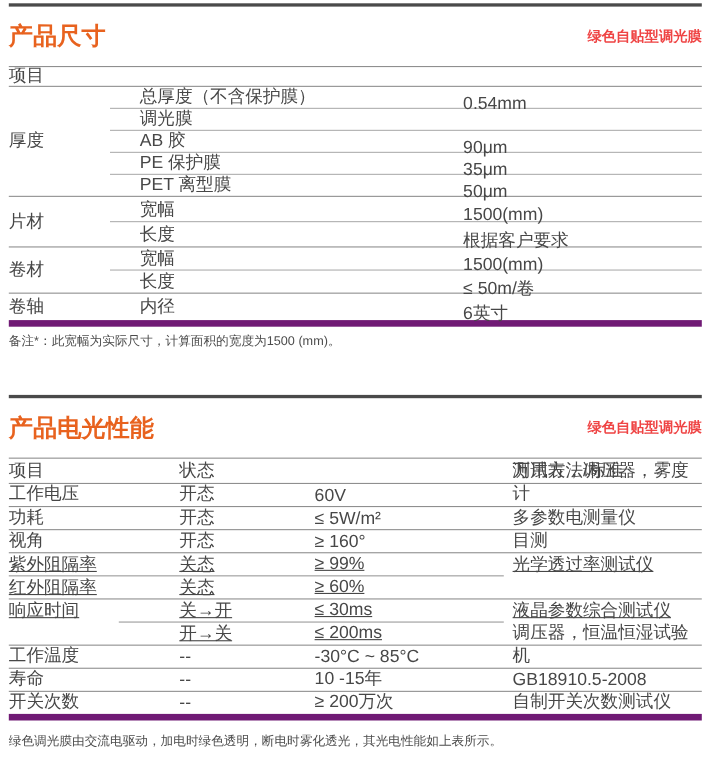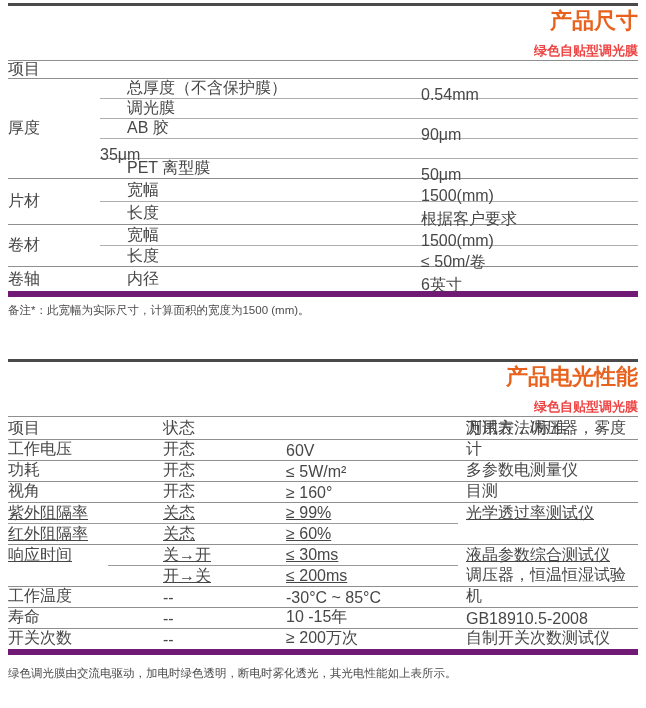--- a/index.html
+++ b/index.html
@@ -3,21 +3,21 @@
 <meta charset="utf-8">
 <style>
   html,body{margin:0;padding:0;}
   body{
     width:646px;height:708px;background:#ffffff;
     font-family:"Liberation Sans","DejaVu Sans",sans-serif;
     color:#474747;-webkit-font-smoothing:antialiased;
   }
   .wrap{padding:3px 8px 0 8px;}
   .topbar{height:3px;background:#4a4a4a;}
-  .sec-head{display:flex;justify-content:space-between;align-items:flex-end;height:54px;flex-direction:column;}
+  .sec-head{display:flex;justify-content:space-between;align-items:center;height:54px;}
   .title{margin:0;font-size:22px;font-weight:700;color:#e8621e;}
   .subtitle{font-size:13px;font-weight:700;color:#ef4444;}
   .tbl{border-top:1px solid #8f8f8f;border-bottom:6px solid #701a75;font-size:16px;}
   .t-head{height:17px;display:flex;align-items:center;border-bottom:1px solid #8f8f8f;}
   
   .grp{display:flex;}
   .grp:not(:last-child){border-bottom:1px solid #8f8f8f;}
   .grp-label{width:92px;display:flex;align-items:center;}
   .grp-rows{flex:1;min-width:0;}
   .sub{display:flex;align-items:center;height:19px;}
@@ -71,20 +71,21 @@
             <div class="c-val">0.54mm</div>
           </div>
           <div class="sub">
             <div class="c-name">调光膜</div>
           </div>
           <div class="sub">
             <div class="c-name">AB 胶</div>
             <div class="c-val">90μm</div>
           </div>
           <div class="sub">
+            <div class="c-name">PE 保护膜</div>
             <div class="c-val">35μm</div>
           </div>
           <div class="sub">
             <div class="c-name">PET 离型膜</div>
             <div class="c-val">50μm</div>
           </div>
         </div>
       </div>
 
       <div class="grp g-pc">

